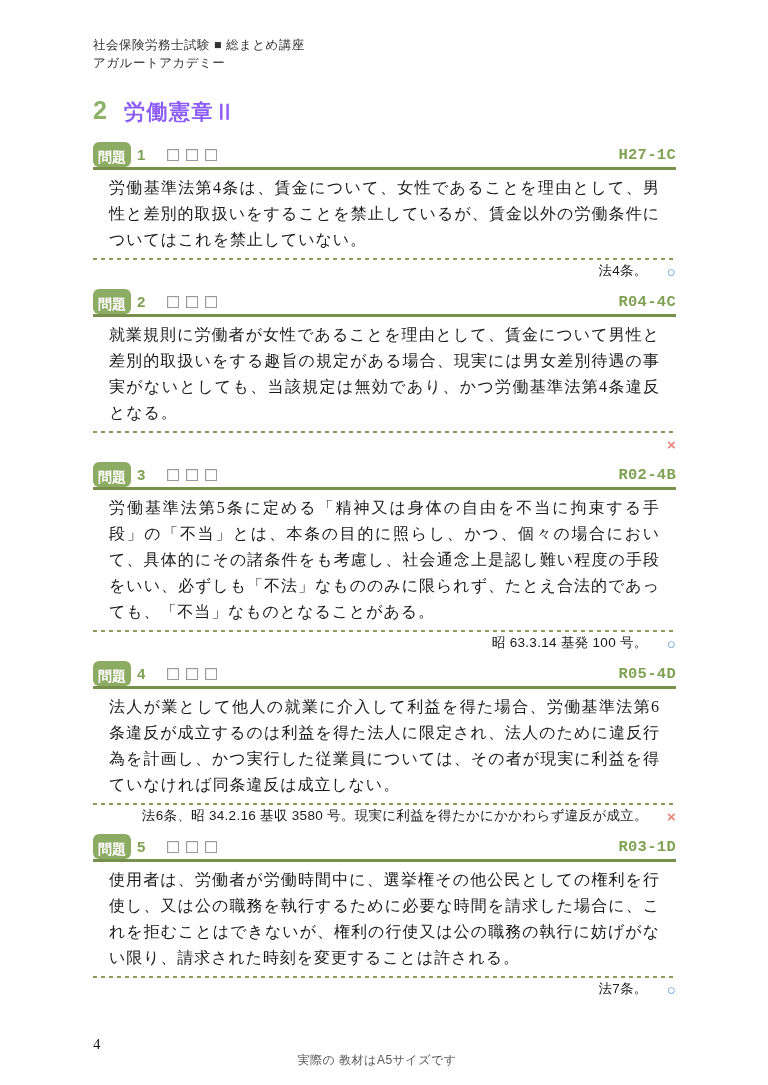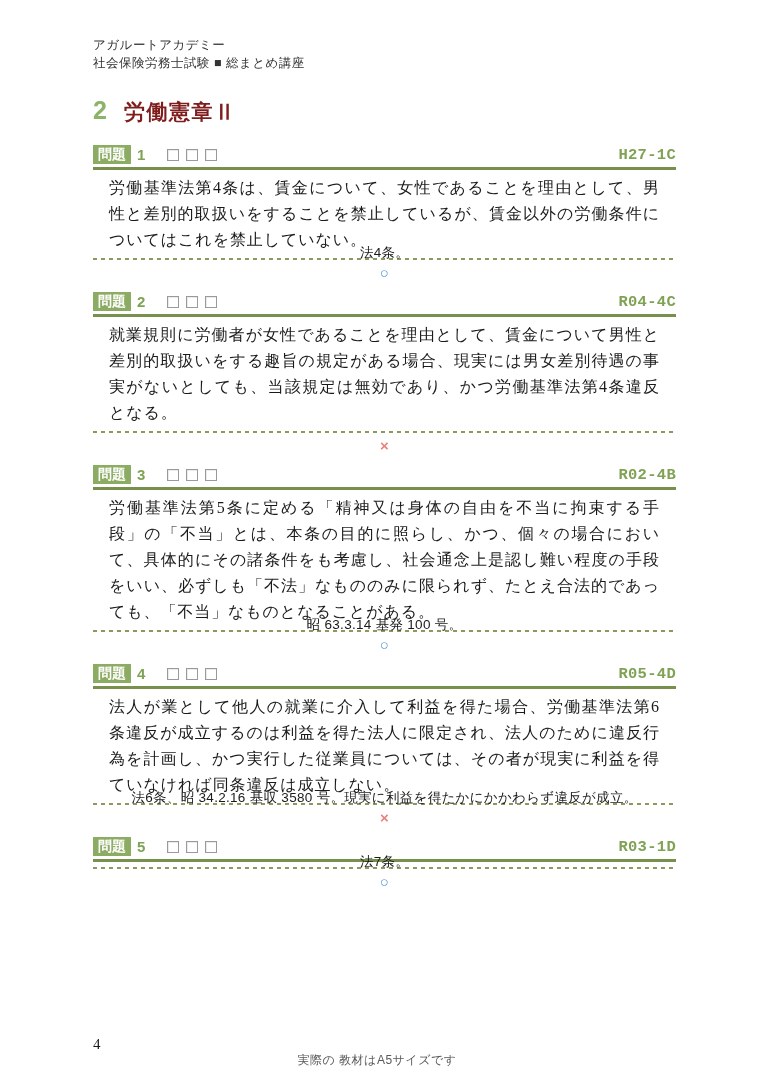--- a/index.html
+++ b/index.html
@@ -18,34 +18,34 @@
     margin:0 auto;
     background:#ffffff;
     padding:36px 92px 0 93px;
     font-family:"Liberation Sans",sans-serif;
     color:#222;
     overflow:hidden;
   }
   .brand-line{font-size:12.5px;line-height:18px;color:#333;letter-spacing:0.5px;}
   .section-row{display:flex;align-items:baseline;margin-top:24px;height:30px;}
   .section-num{color:#8cb368;font-size:25px;font-weight:bold;line-height:28px;}
-  .section-title{margin:0 0 0 17px;font-size:21px;font-weight:bold;color:#7f1d1d;letter-spacing:1.5px;line-height:28px;}
+  .section-title{margin:0 0 0 17px;font-size:21px;font-weight:bold;color:#8b5cf6;letter-spacing:1.5px;line-height:28px;}
   #questions{margin-top:19px;}
   .question{margin-bottom:12px;}
   .q-header{
     display:flex;align-items:center;
     height:25px;
     border-bottom:3px solid var(--accent);
     padding-bottom:3px;
   }
   .q-badge{
     background:var(--badge);color:#fff;
     font-weight:bold;font-size:14px;
-    padding:1px 5px 2px;line-height:16px;
-    border-radius:0;
+    padding:7px 5px 2px;line-height:16px;
+    border-radius:6px;
   }
   .q-num{color:var(--code);font-weight:bold;font-size:15px;margin-left:6px;}
   .q-checkboxes{display:flex;gap:7px;margin-left:22px;align-items:center;}
   .q-checkbox{
     width:12px;height:12px;background:#fff;
     border:1.5px solid #9a9a9a;
     box-shadow:inset 1px 1px 0 rgba(0,0,0,0.08);
   }
   .q-code{margin-left:auto;color:var(--code);font-weight:bold;font-size:15.5px;letter-spacing:0.3px;font-family:Liberation Mono, monospace;}
   .q-text{
@@ -55,22 +55,22 @@
     letter-spacing:0.9px;
     text-align:justify;
     color:#1a1a1a;
   }
   .q-dashed{
     margin-top:5px;height:2px;
     background:repeating-linear-gradient(90deg,var(--dashed) 0 4px,transparent 4px 8px);
   }
   .q-answer{
     margin-top:2px;height:18px;
-    display:flex;justify-content:flex-end;align-items:center;gap:3px;
-    font-size:13.5px;color:#1a1a1a;letter-spacing:0.3px;flex-direction:column;
+    display:flex;justify-content:flex-end;align-items:center;gap:19px;
+    font-size:13.5px;color:#1a1a1a;letter-spacing:0.3px;
   }
   .q-mark{font-size:15px;font-weight:bold;line-height:1;}
   .q-mark--correct{color:var(--correct);}
   .q-mark--wrong{color:var(--wrong);}
   .footer{position:absolute;left:93px;right:92px;top:1036px;height:40px;}
   .page-num{
     position:absolute;left:0;top:0;
     font-family:"Liberation Serif","DejaVu Serif",serif;
     font-size:15px;color:#1a1a1a;
   }
@@ -78,22 +78,22 @@
     position:absolute;left:0;right:15px;top:16px;
     text-align:center;font-size:12px;color:#595959;letter-spacing:0.5px;
   }
 </style>
 </head>
 <body>
 
 <div class="page">
 
   <header>
+    <div class="brand-line">社会保険労務士試験 ■ 総まとめ講座</div>
     <div class="brand-line">アガルートアカデミー</div>
-    <div class="brand-line">社会保険労務士試験 ■ 総まとめ講座</div>
   </header>
 
   <div class="section-row">
     <span class="section-num">2</span>
     <h1 class="section-title">労働憲章Ⅱ</h1>
   </div>
 
   <main id="questions">
   <section class="question">
     <div class="q-header">
@@ -184,20 +184,21 @@
         <span>問題</span>
       </span>
       <span class="q-num">5</span>
       <span class="q-checkboxes">
             <span class="q-checkbox"></span>
             <span class="q-checkbox"></span>
             <span class="q-checkbox"></span>
           </span>
       <span class="q-code">R03-1D</span>
     </div>
+    <p class="q-text">使用者は、労働者が労働時間中に、選挙権その他公民としての権利を行使し、又は公の職務を執行するために必要な時間を請求した場合に、これを拒むことはできないが、権利の行使又は公の職務の執行に妨げがない限り、請求された時刻を変更することは許される。</p>
     <div class="q-dashed"></div>
     <div class="q-answer">
       <span>法7条。</span>
       <span class="q-mark q-mark--correct">○</span>
     </div>
   </section>
 </main>
 
   <div class="footer">
     <span class="page-num">4</span>

